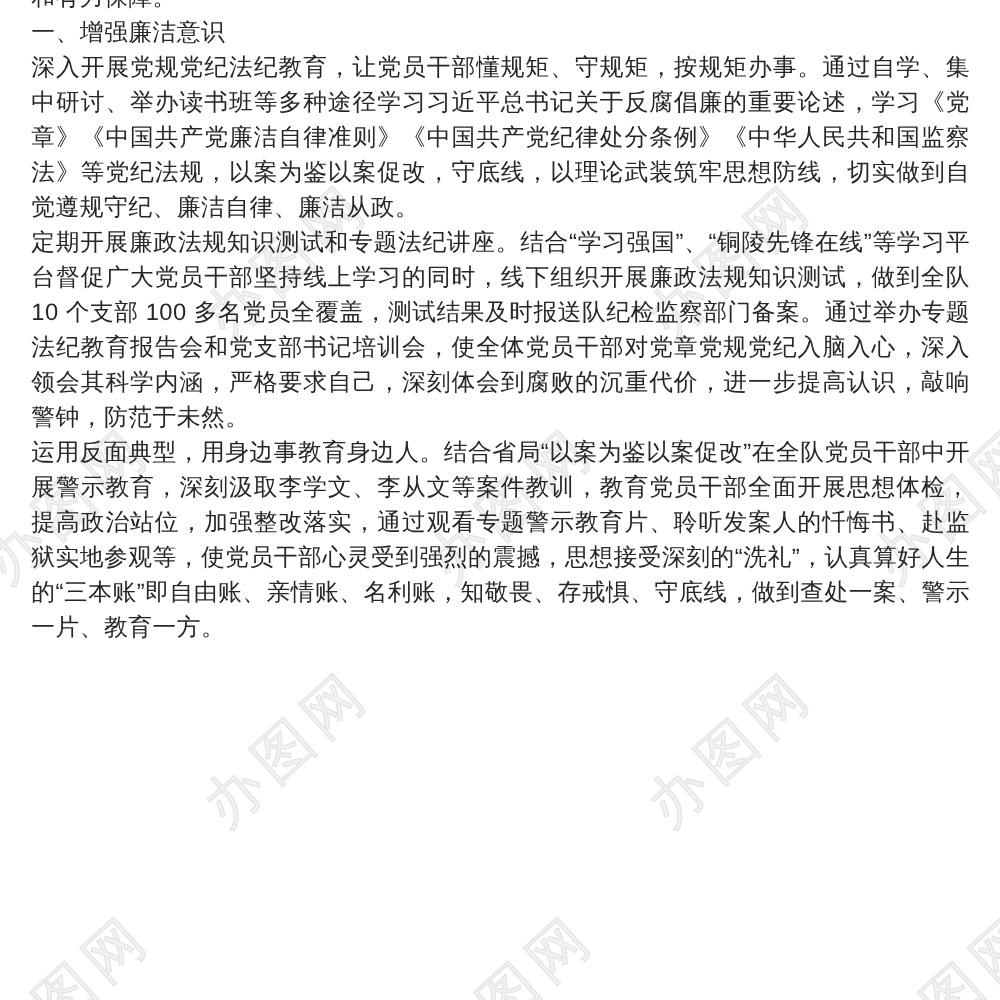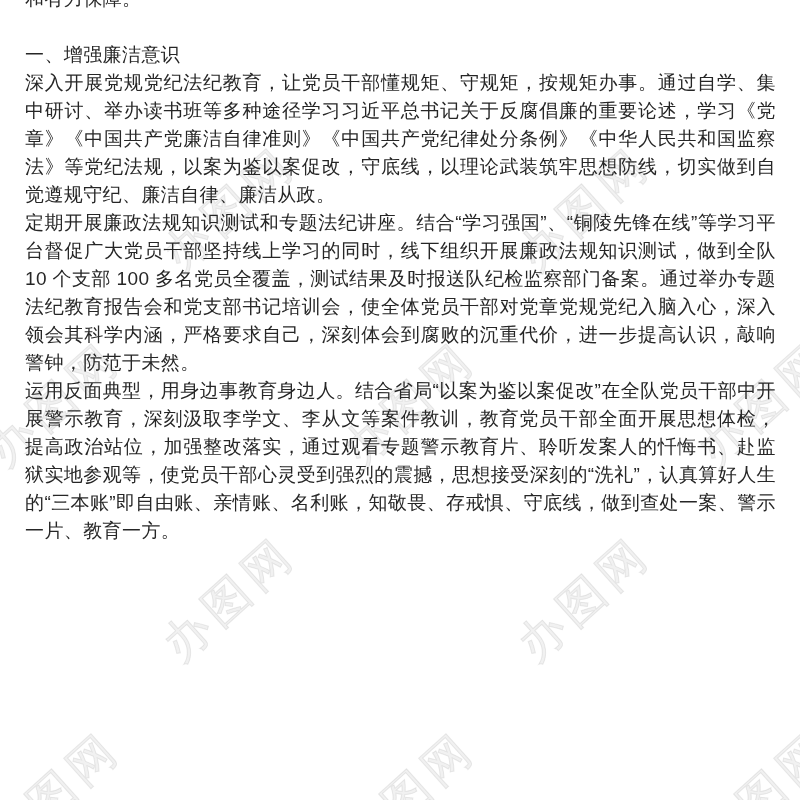--- a/index.html
+++ b/index.html
@@ -45,21 +45,20 @@
     font-size: 19px;
     line-height: 28px;
     text-align: justify;
     text-justify: inter-ideograph;
     letter-spacing: 0.4px;
   }
   .content p {
     margin: 0;
   }
   .content p.heading {
-    margin-top: 28px;
     font-family: Liberation Serif, serif;
   }
 </style>
 </head>
 <body>
 
 <div class="page">
   <div class="watermark-layer">
       <span class="wm" style="left: 150px; top: 178px;">办图网</span>
       <span class="wm" style="left: 505px; top: 178px;">办图网</span>

